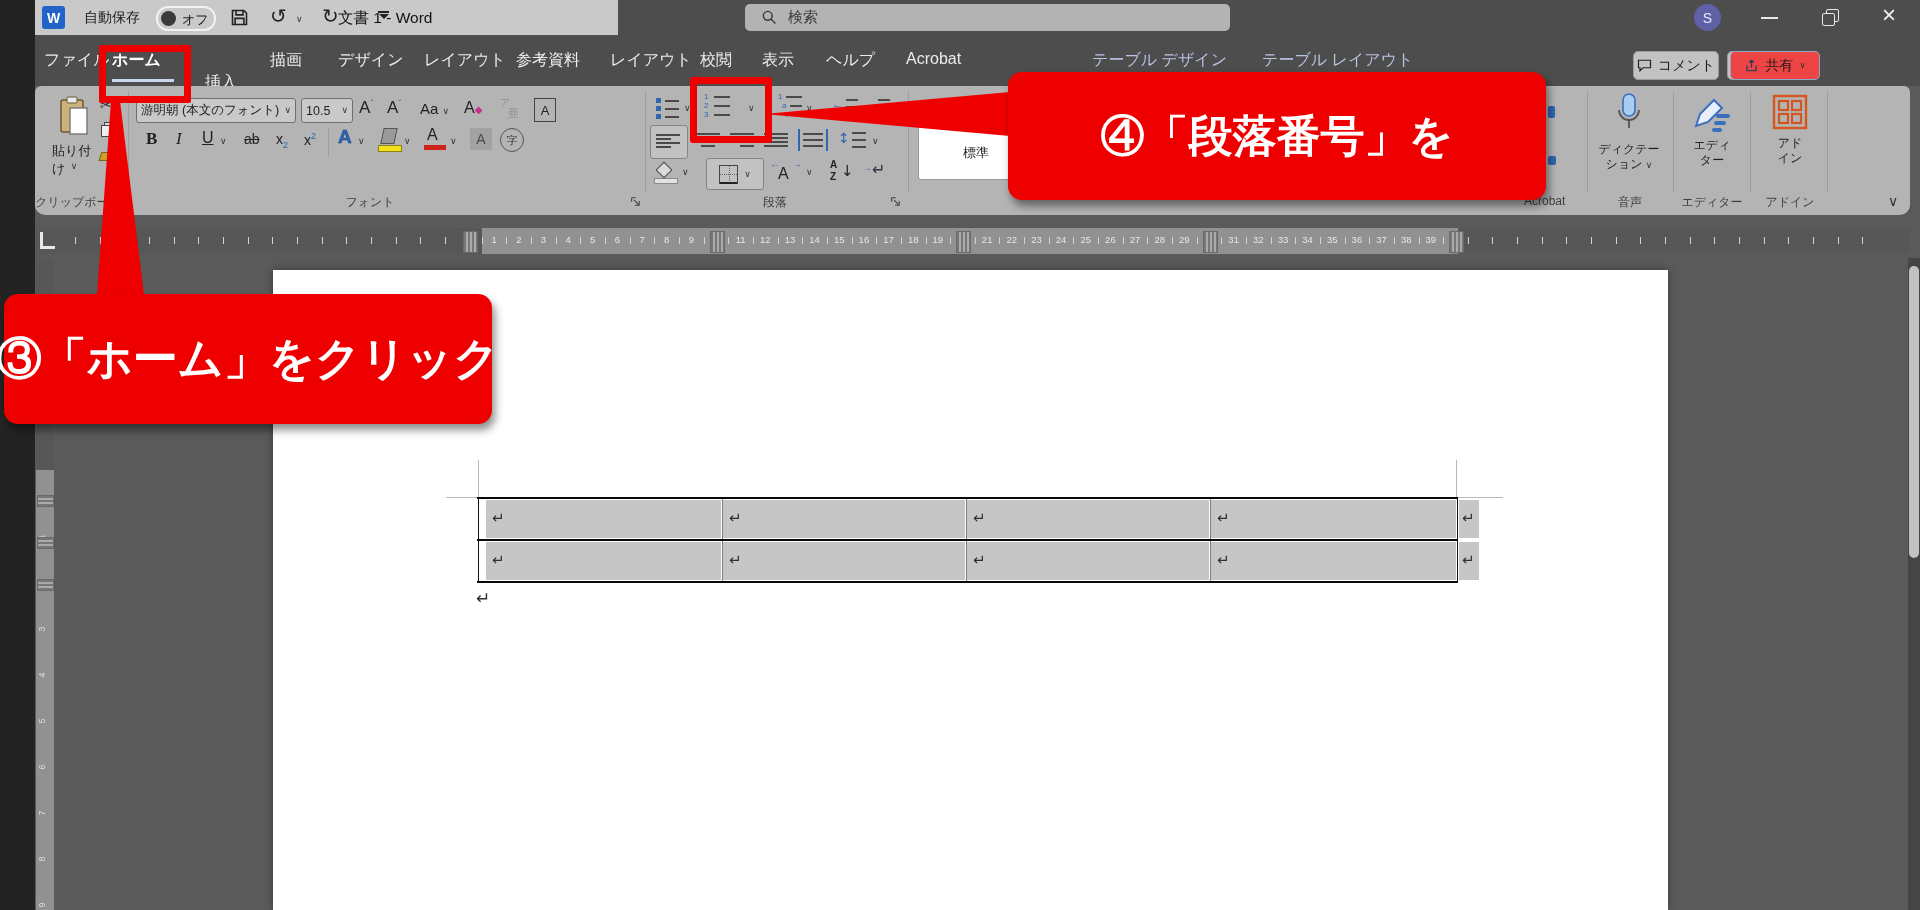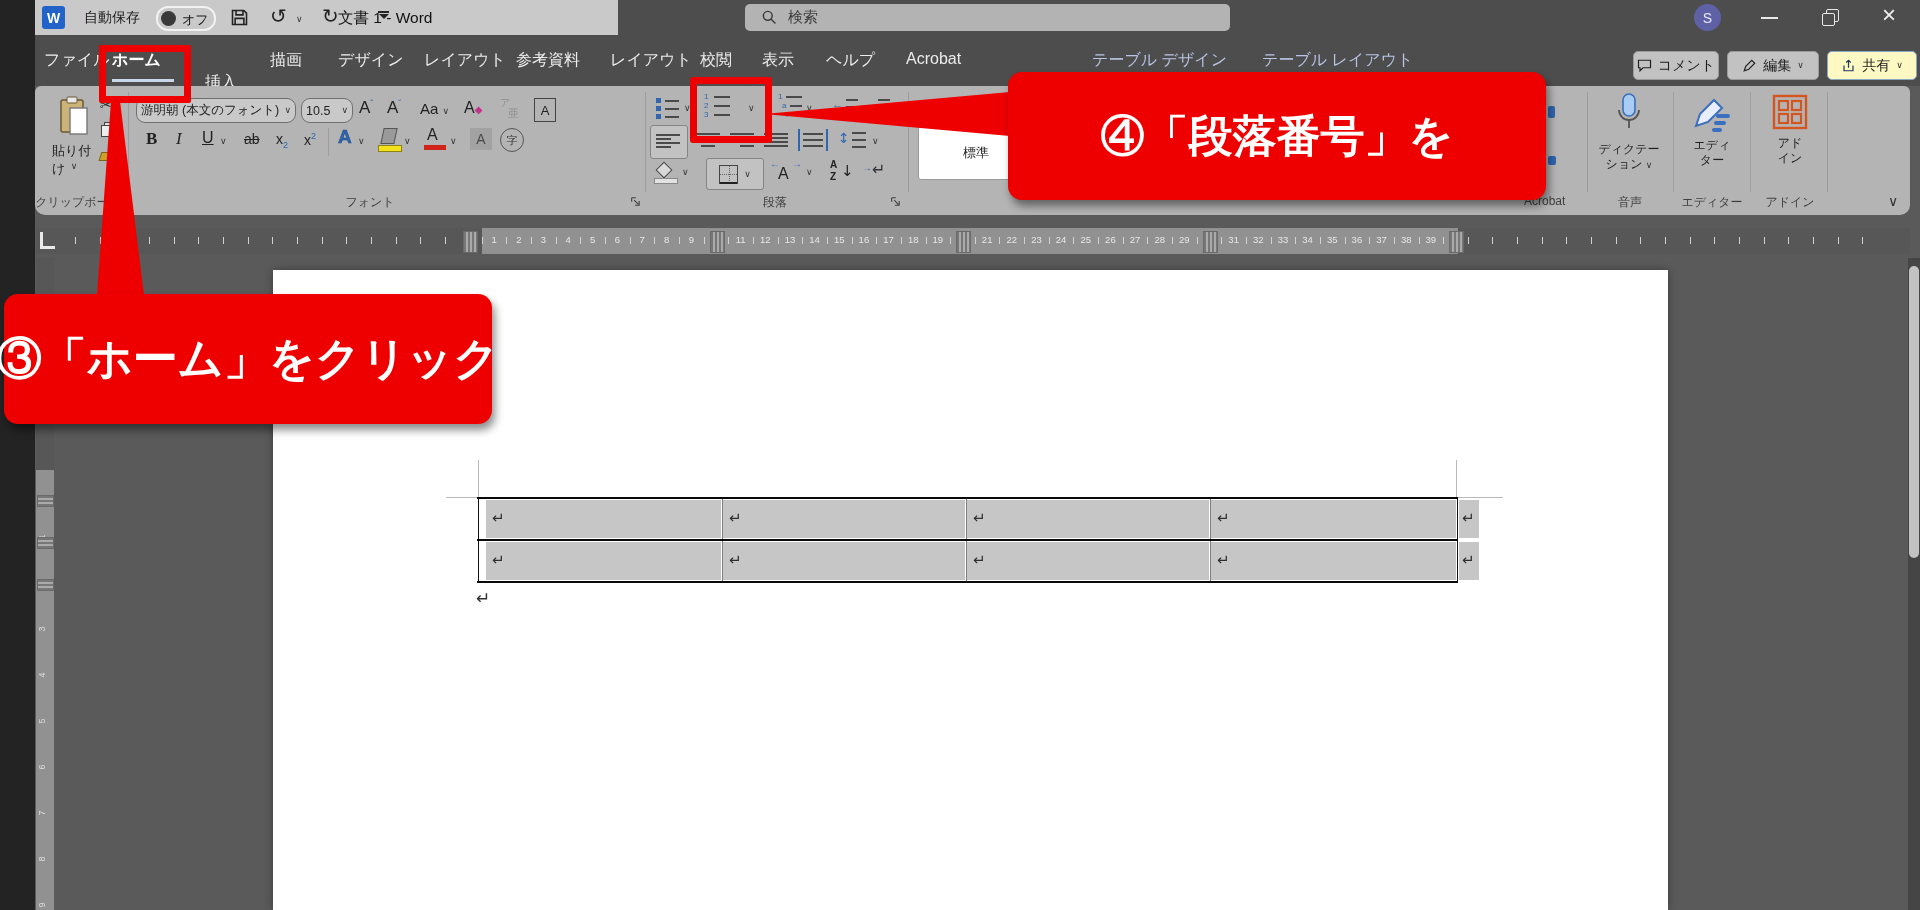--- a/index.html
+++ b/index.html
@@ -9,21 +9,21 @@
   .ic{font-family:"DejaVu Sans",sans-serif;}
   
   .tb-dark{background:#4d4d4d;}
   .tb-light{background:#c9c9c9;}
   .pill{border-radius:5px;display:flex;align-items:center;justify-content:center;gap:6px;
         font-size:14px;color:#1c1c1c;border:1px solid #9b9b9b;background:#c2c2c2;}
   
   .ribbon{background:#b4b4b4;border-radius:6px 6px 10px 10px;}
   .gsep{width:1px;background:#9d9d9d;}
   .glabel{font-size:12px;color:#3f3f3f;text-align:center;}
-  .combo{background:#c9c9c9;border:1px solid #6f6f6f;border-radius:9px;display:flex;
+  .combo{background:#c9c9c9;border:1px solid #6f6f6f;border-radius:3px;display:flex;
          align-items:center;font-size:12.5px;color:#222;padding:0 4px;box-sizing:border-box;}
   .chev{font-size:9px;color:#333;line-height:1;}
   .bar{background:#4a4a4a;height:2px;position:absolute;}
   .bluebox{background:#2f66b0;}
   
   .ruler{background:#575757;}
   .ruler-light{background:#919191;}
   .rnum{position:absolute;font-size:9.5px;color:#e8e8e8;width:16px;text-align:center;top:6px;}
   .rtick{position:absolute;width:1px;height:7px;background:#d2d2d2;top:9px;}
   .rmark{position:absolute;width:13px;height:20px;top:3px;
@@ -126,21 +126,21 @@
     </svg>
     <span>コメント</span>
   </div>
   <div class="ab pill" style="left:1727px;top:51px;width:90px;height:27px;">
     <svg width="15" height="15" viewBox="0 0 20 20">
       <path d="M3 17l2-6 8-8 4 4-8 8-6 2z" fill="none" stroke="#222" stroke-width="1.6"></path>
     </svg>
     <span>編集</span>
     <span class="chev">∨</span>
   </div>
-  <div class="ab pill" style="left:1827px;top:51px;width:88px;height:27px;background:#fef9c3;border-color:#8aa9c8;">
+  <div class="ab pill" style="left:1730px;top:51px;width:88px;height:27px;background:#ef4444;border-color:#8aa9c8;">
     <svg width="15" height="15" viewBox="0 0 20 20">
       <path d="M4 10v7h12v-7M10 13V3M7 6l3-3 3 3" fill="none" stroke="#1c3a5c" stroke-width="1.6"></path>
     </svg>
     <span>共有</span>
     <span class="chev">∨</span>
   </div>
 
   <div class="ab ribbon" style="left:35px;top:86px;width:1875px;height:129px;"></div>
 
   <div class="ab" style="left:52px;top:94px;width:44px;height:84px;">

